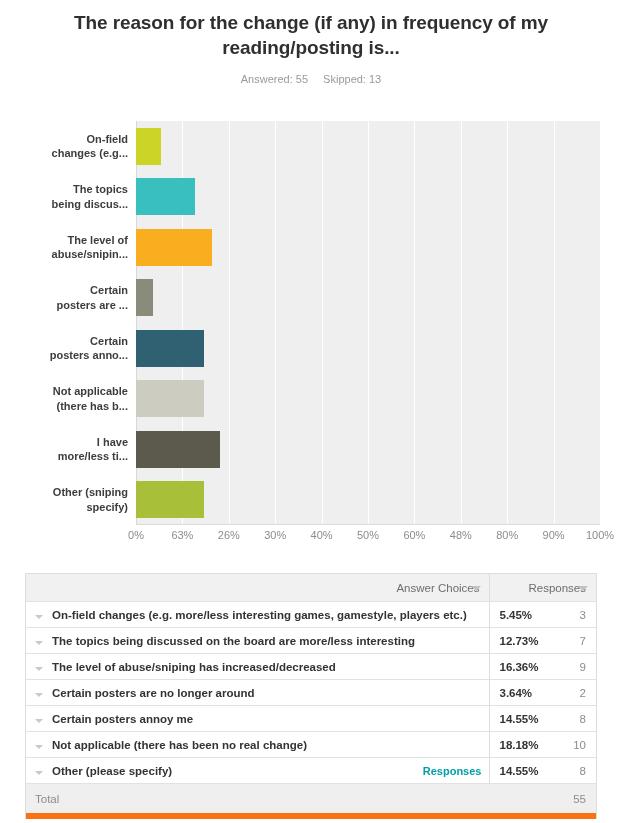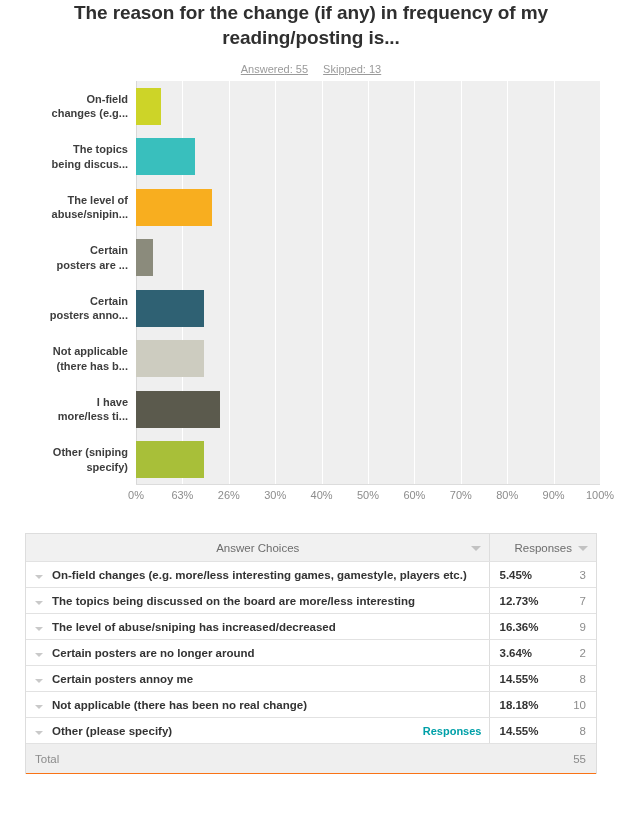--- a/index.html
+++ b/index.html
@@ -10,41 +10,42 @@
     width: 622px;
     height: 823px;
     background: #ffffff;
     font-family: "Liberation Sans", sans-serif;
     color: #3a3a3a;
     overflow: hidden;
   }
 
   
   .question-header {
+    padding-top: 10px;
     text-align: center;
   }
   .question-title {
     font-size: 19px;
     font-weight: bold;
     color: #2f2f2f;
     line-height: 1.32;
     letter-spacing: -0.1px;
     padding: 0 60px;
   }
   .meta-row {
     margin-top: 13px;
     font-size: 11px;
     color: #9a9a9a;
   }
-  .meta-row span { margin: 0 6px; text-decoration: underline; }
+  .meta-row span { margin: 0 6px; }
 
   
   .chart-block {
     position: relative;
-    margin-top: 6px;
+    margin-top: 36px;
     height: 430px;
   }
   .chart-grid {
     position: absolute;
     left: 136px;
     top: 0;
     width: 464px;
     height: 404px;
     background: #efefef;
     border-bottom: 1px solid #dcdcdc;
@@ -123,21 +124,21 @@
   }
   .tbl th, .tbl td {
     border-bottom: 1px solid #e2e2e2;
     vertical-align: middle;
   }
   .th-choices, .th-responses {
     background: #f1f1f1;
     font-weight: normal;
     color: #6d6d6d;
     font-size: 11.5px;
-    text-align: center;
+    text-align: right;
     height: 27px;
     padding: 0 10px;
     position: relative;
   }
   .th-responses { border-left: 1px solid #dddddd; }
   .caret-th {
     position: absolute;
     right: 8px;
     top: 50%;
     margin-top: -2px;
@@ -180,21 +181,21 @@
   .td-count {
     width: 34px;
     text-align: right;
     color: #8c8c8c;
     padding-right: 10px;
   }
   .total-row td {
     background: #efefef;
     color: #8c8c8c;
     height: 27px;
-    border-bottom: 1px solid #f97316;
+    border-bottom: 6px solid #f97316;
   }
   .total-label { padding-left: 9px; }
   .total-count {
     text-align: right;
     color: #8c8c8c;
     padding-right: 10px;
   }
 </style>
 </head>
 <body>
@@ -282,21 +283,21 @@
       </div>
     </div>
   <div class="x-axis" id="xaxisHost">
       <div class="x-tick" style="left: 0%;">0%</div>
       <div class="x-tick" style="left: 10%;">63%</div>
       <div class="x-tick" style="left: 20%;">26%</div>
       <div class="x-tick" style="left: 30%;">30%</div>
       <div class="x-tick" style="left: 40%;">40%</div>
       <div class="x-tick" style="left: 50%;">50%</div>
       <div class="x-tick" style="left: 60%;">60%</div>
-      <div class="x-tick" style="left: 70%;">70%</div>
+      <div class="x-tick" style="left: 70%;">48%</div>
       <div class="x-tick" style="left: 80%;">80%</div>
       <div class="x-tick" style="left: 90%;">90%</div>
       <div class="x-tick" style="left: 100%;">100%</div>
     </div>
 </div>
 
 <div class="table-block">
   <table class="tbl">
     <colgroup>
       <col style="width:26px">

